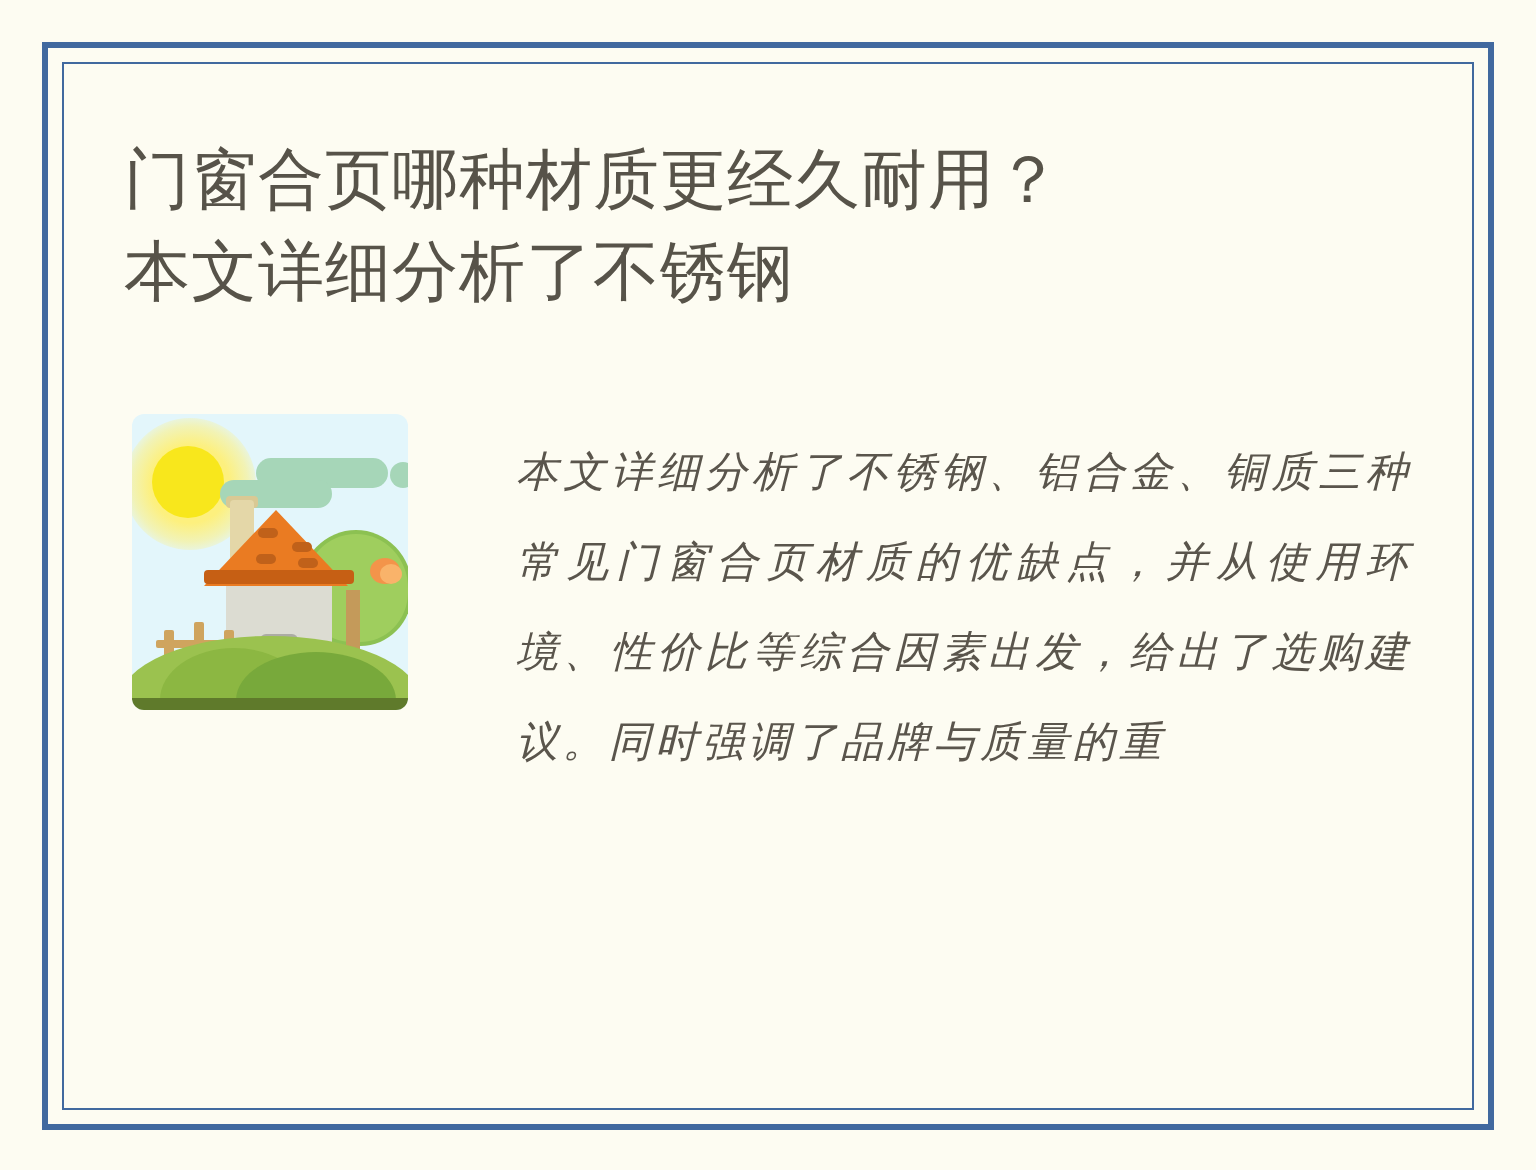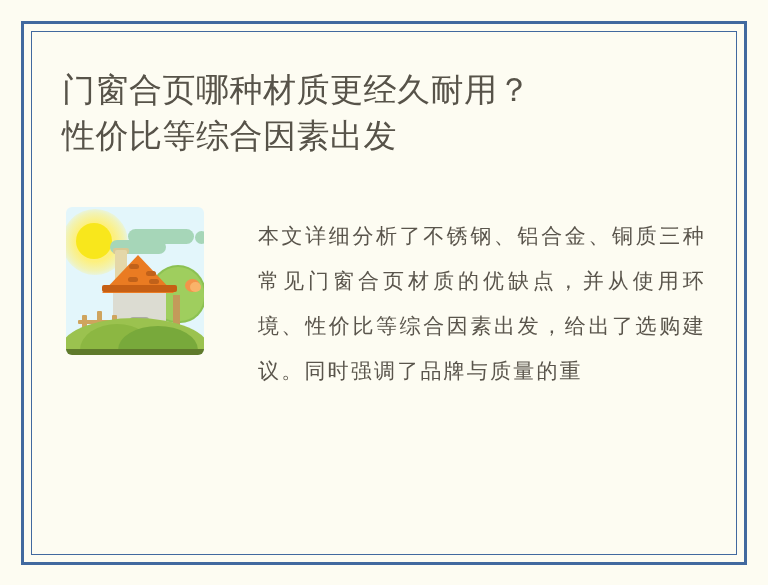--- a/index.html
+++ b/index.html
@@ -240,31 +240,32 @@
     position: absolute;
     left: 198px;
     top: 12px;
     right: 0;
     color: #5a554c;
     font-size: 21px;
     line-height: 45px;
     letter-spacing: 2.2px;
     text-align: justify;
     font-family: "DejaVu Serif", "Liberation Serif", serif;
+    font-style: italic;
     word-break: break-all;
   }
 </style>
 </head>
 <body>
 
 <div id="card">
   <div id="card-inner">
 
     <div id="title">门窗合页哪种材质更经久耐用？
-性价比等综合因素出发</div>
+本文详细分析了不锈钢</div>
 
     <div id="content-row">
 
       <div id="illustration">
         <div class="ill-sky">
 
           <div class="sun-glow"></div>
           <div class="sun-core"></div>
 
           <div class="cloud c1"></div>

